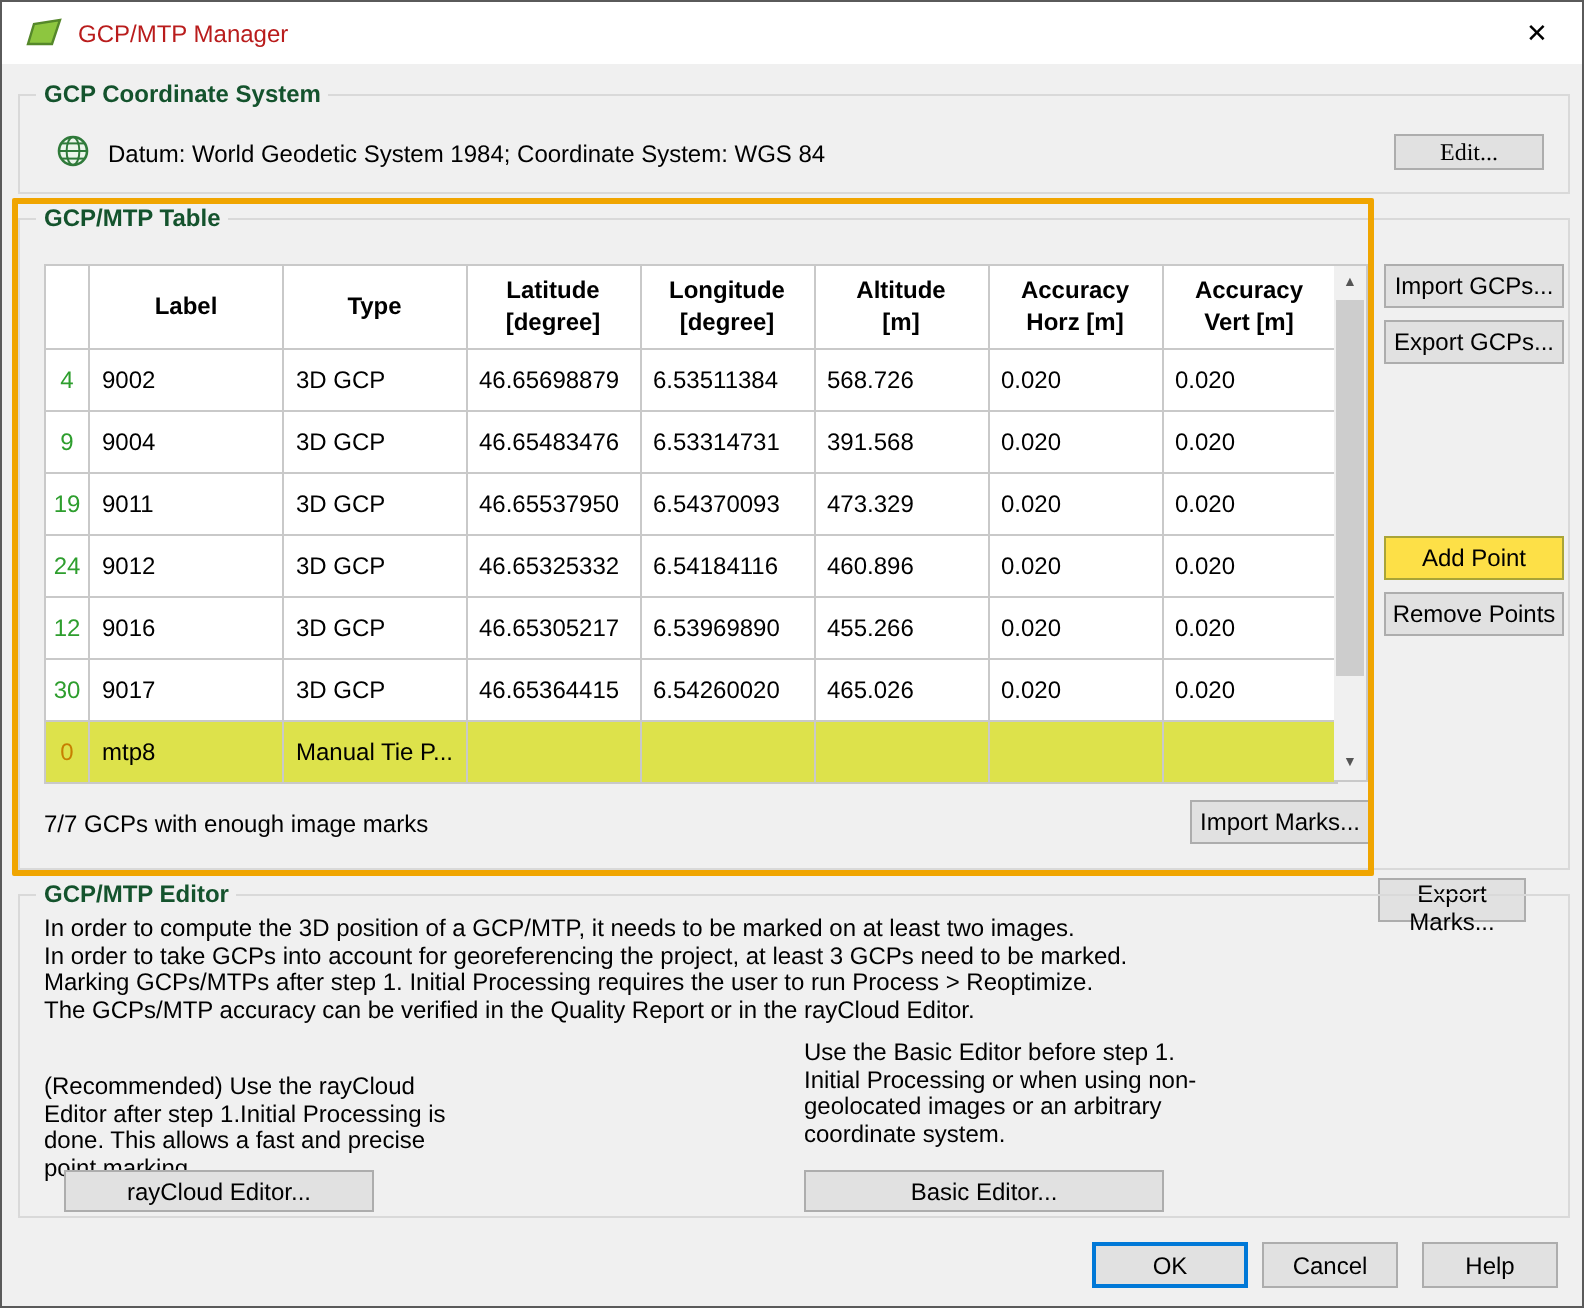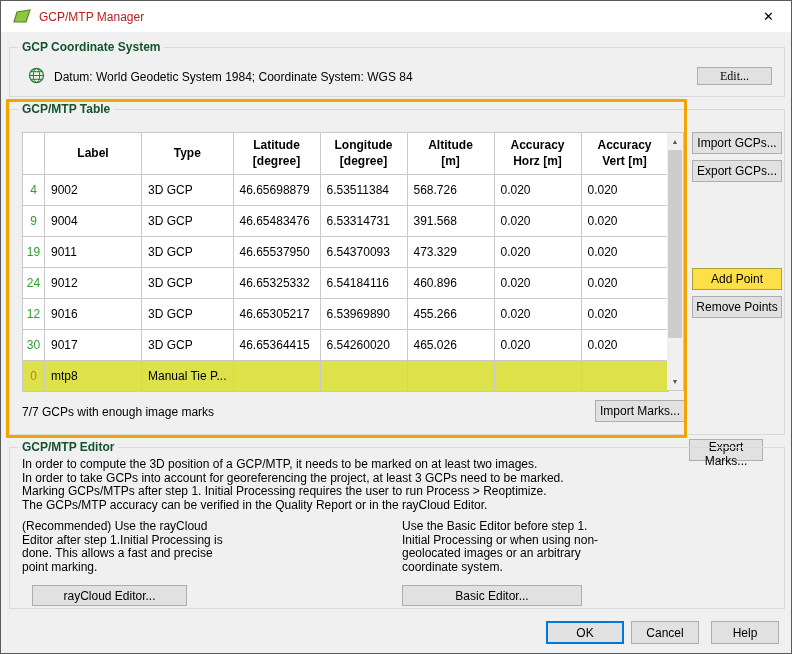--- a/index.html
+++ b/index.html
@@ -55,21 +55,21 @@
   .scroll-thumb { position:absolute; top:17px; left:1px; width:14px; height:188px; background:#cdcdcd; cursor:pointer; }
 
   .status-text { position:absolute; left:12px; top:295px; font-size:12px; color:#000000; }
 
   
   .annotation-box { position:absolute; left:5px; top:98px; width:681px; height:339px; border:3px solid #f0a500; pointer-events:none; z-index:20; border-radius:1px; }
 
   
   .editor-intro { position:absolute; left:12px; top:10px; font-size:12px; line-height:13.5px; white-space:pre-line; color:#000; }
   .editor-col { position:absolute; top:72px; font-size:12px; line-height:13.5px; white-space:pre-line; color:#000; }
-  .editor-col.left { left:12px; width:260px; }
+  .editor-col.left { left:12px; width:260px;margin-top:17px; }
   .editor-col.right { left:392px; width:230px; }
 </style>
 </head>
 <body>
 
 <div class="dialog">
 
   <div class="titlebar">
     <span class="app-icon">
       <svg width="18" height="17" viewBox="0 0 18 17">

